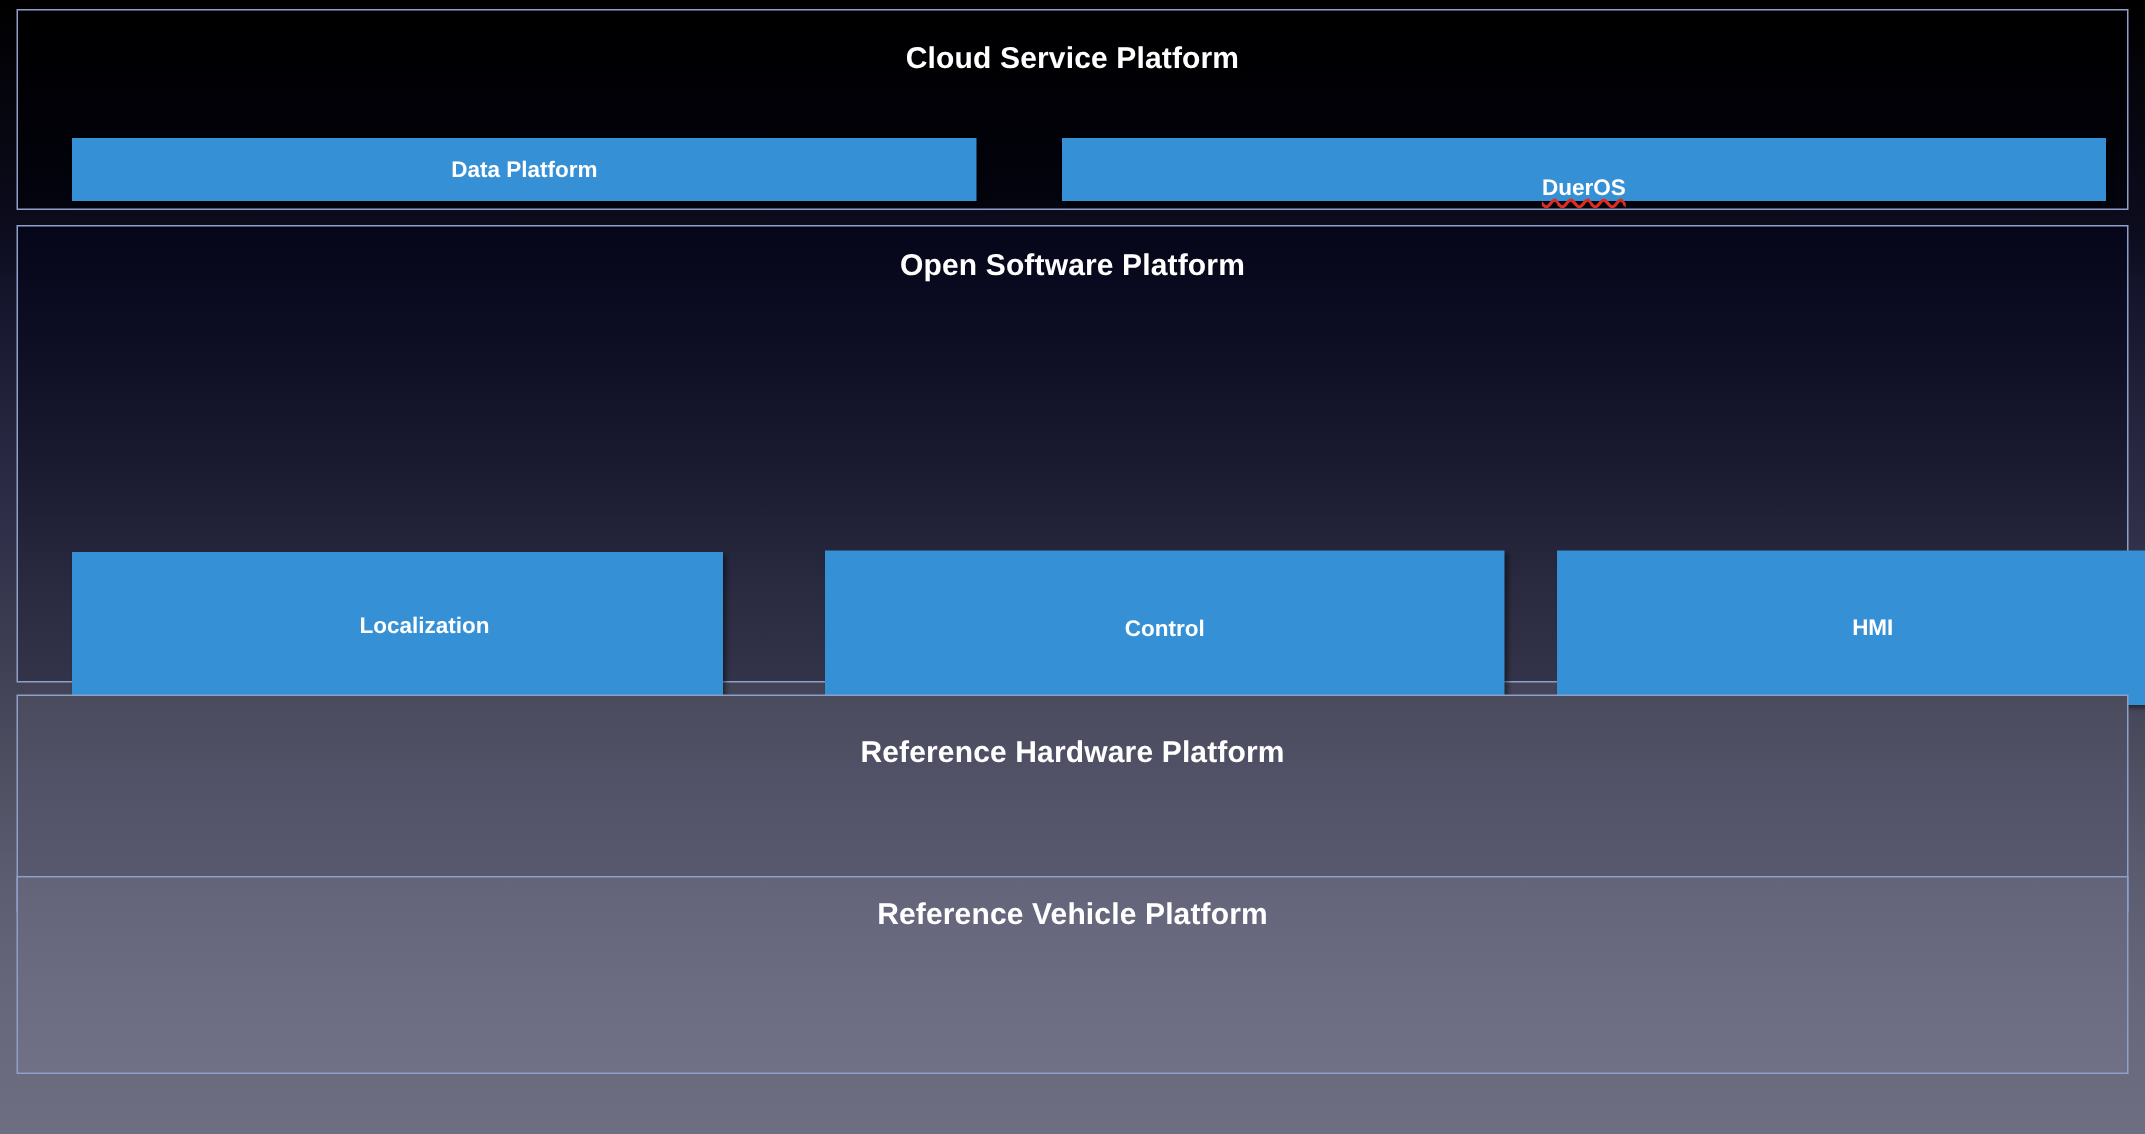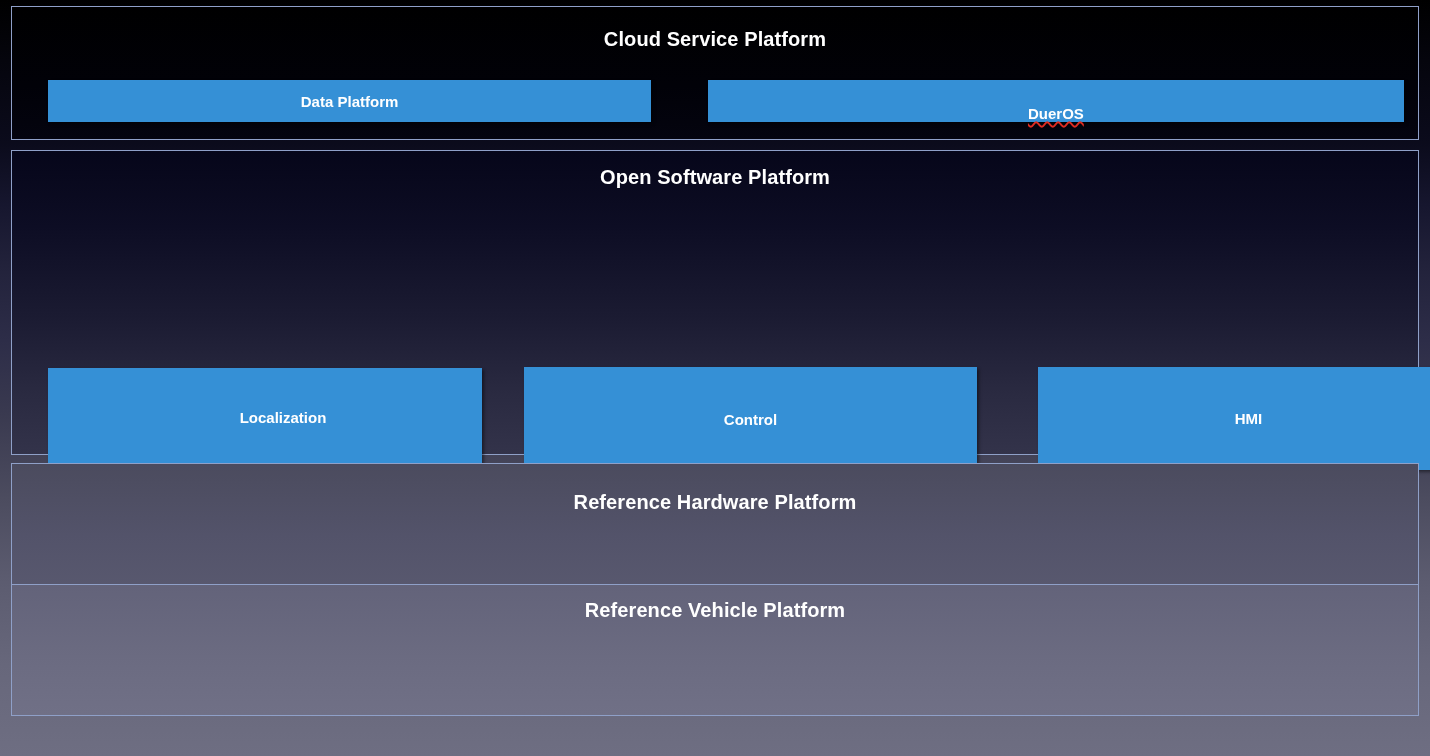--- a/index.html
+++ b/index.html
@@ -78,21 +78,21 @@
     justify-content: center;
     text-align: center;
     box-shadow: 2px 2px 3px rgba(0,0,0,0.45);
     user-select: none;
   }
 
   
   .cloud-row {
     position: absolute;
     left: 36px;
-    top: 73px;
+    top: 85px;
     width: 1356px;
     height: 42px;
     display: flex;
     gap: 23px;
   }
   .blk-data   { width: 674px; height: 42px; }
   .cloud-gap  { width: 12px; }
   .blk-dueros { width: 778px; height: 42px; align-items: flex-end; }
 
   .spell-error {
@@ -104,21 +104,21 @@
 
   
   .soft-row {
     position: absolute;
     left: 36px;
     top: 216px;
     width: 1356px;
     height: 104px;
   }
   .blk-localization { position: absolute; left: 0;    top: 1px;  width: 434px; height: 99px; padding-left: 36px;  }
-  .blk-control      { position: absolute; left: 476px; top: 0px;  width: 453px; height: 104px; }
+  .blk-control      { position: absolute; left: 502px; top: 0px;  width: 453px; height: 104px; }
   .blk-hmi          { position: absolute; left: 990px; top: 0px;  width: 421px; height: 103px; }
 
   .blk-runtime { position: absolute; left: 36px; top: 333px; width: 1356px; height: 45px; }
   .blk-rtos    { position: absolute; left: 36px; top: 389px; width: 1356px; height: 45px; }
 </style>
 </head>
 <body>
 
 <div class="diagram">
 

